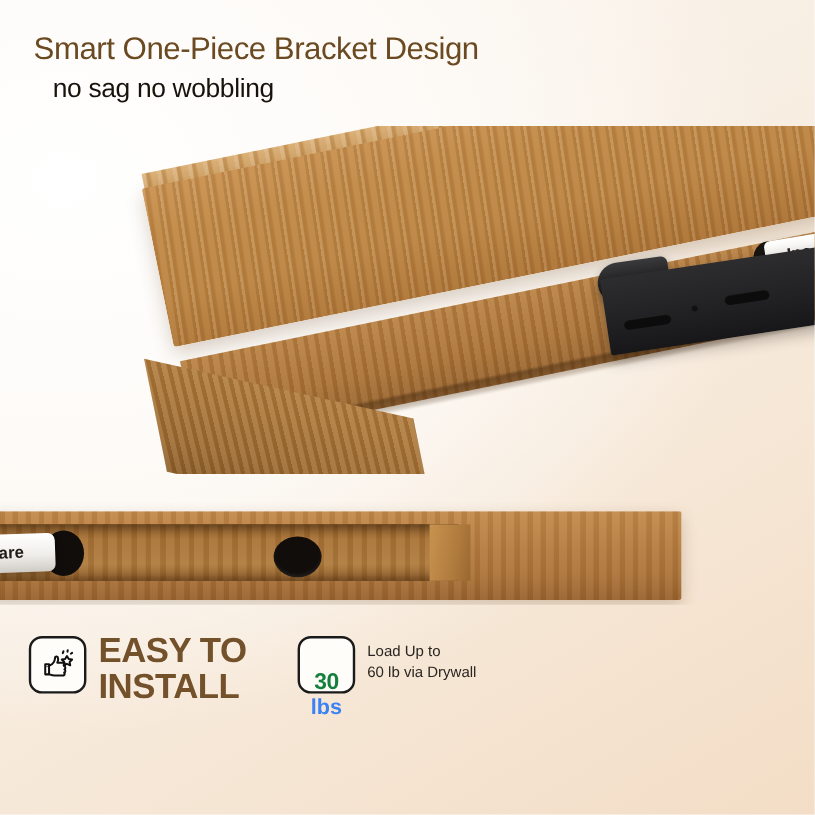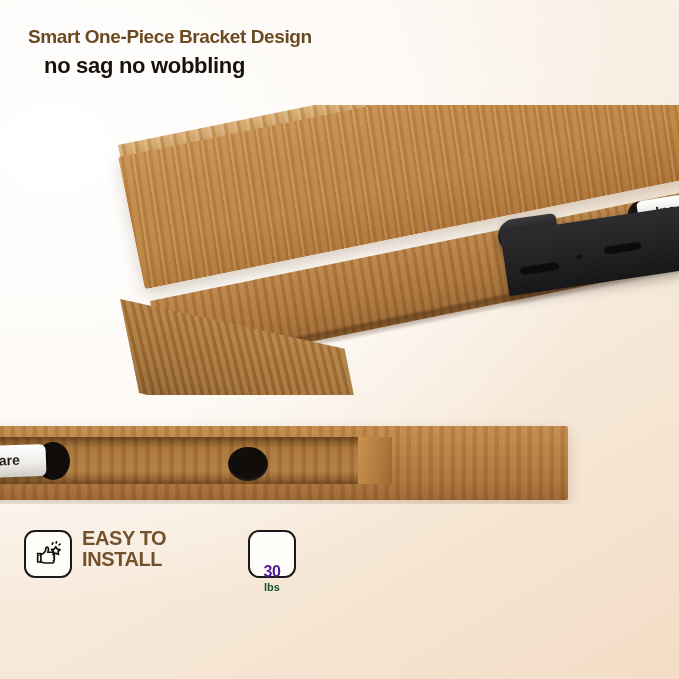--- a/index.html
+++ b/index.html
@@ -23,32 +23,32 @@
   
   .header {
     position: absolute;
     left: 0; top: 0;
     width: 679px;
     padding: 26px 0 0 28px;
     box-sizing: border-box;
     z-index: 40;
   }
   .title {
-    font-size: 19px;
-    font-weight: bold;
+    font-size: 26px;
+    font-weight: normal;
     letter-spacing: -0.4px;
     color: #6b4a22;
     line-height: 1.12;
     white-space: nowrap;
   }
   .subtitle {
     margin-top: 7px;
     margin-left: 16px;
     font-size: 22px;
-    font-weight: bold;
+    font-weight: normal;
     color: #18120c;
     letter-spacing: -0.3px;
     line-height: 1.1;
     white-space: nowrap;
   }
 
   
   .hero {
     position: absolute;
     left: 0; top: 105px;
@@ -327,36 +327,36 @@
   }
   .badge svg { display: block; }
   .badge-text {
     display: flex;
     flex-direction: column;
     align-items: center;
     justify-content: center;
     line-height: 1;
   }
   .badge-num {
-    font-size: 16px;
+    font-size: 19px;
     font-weight: bold;
-    color: #4c1d95;
+    color: #15803d;
     letter-spacing: -0.5px;
     margin-top: 48px;
   }
   .badge-unit {
-    font-size: 11px;
+    font-size: 18px;
     font-weight: bold;
-    color: #14532d;
+    color: #3b82f6;
     margin-top: 2px;
   }
 
   .ftext { padding-top: 0px; }
   .fhead {
-    font-size: 20px;
+    font-size: 29px;
     font-weight: bold;
     color: #73512a;
     line-height: 1.04;
     letter-spacing: -0.4px;
     white-space: pre-line;
   }
   .fsub {
     margin-top: 7px;
     font-size: 12.5px;
     color: #2a2520;
@@ -426,17 +426,19 @@
 
 
     <div class="feature f3">
       <div class="badge">
         <div class="badge-text">
           <div class="badge-num">30</div>
           <div class="badge-unit">lbs</div>
         </div>
       </div>
       <div class="ftext">
+        <div class="fsub">Load Up to
+60 lb via Drywall</div>
       </div>
     </div>
 
   </div>
 </div>
 
 </body></html>

